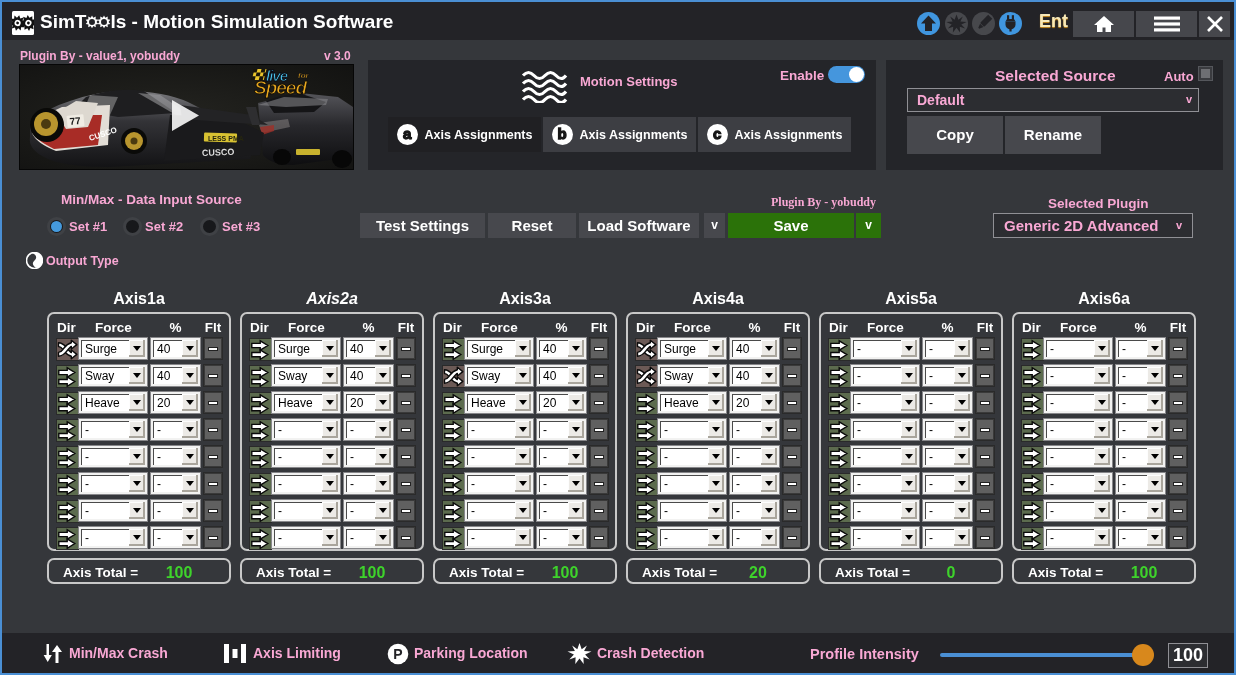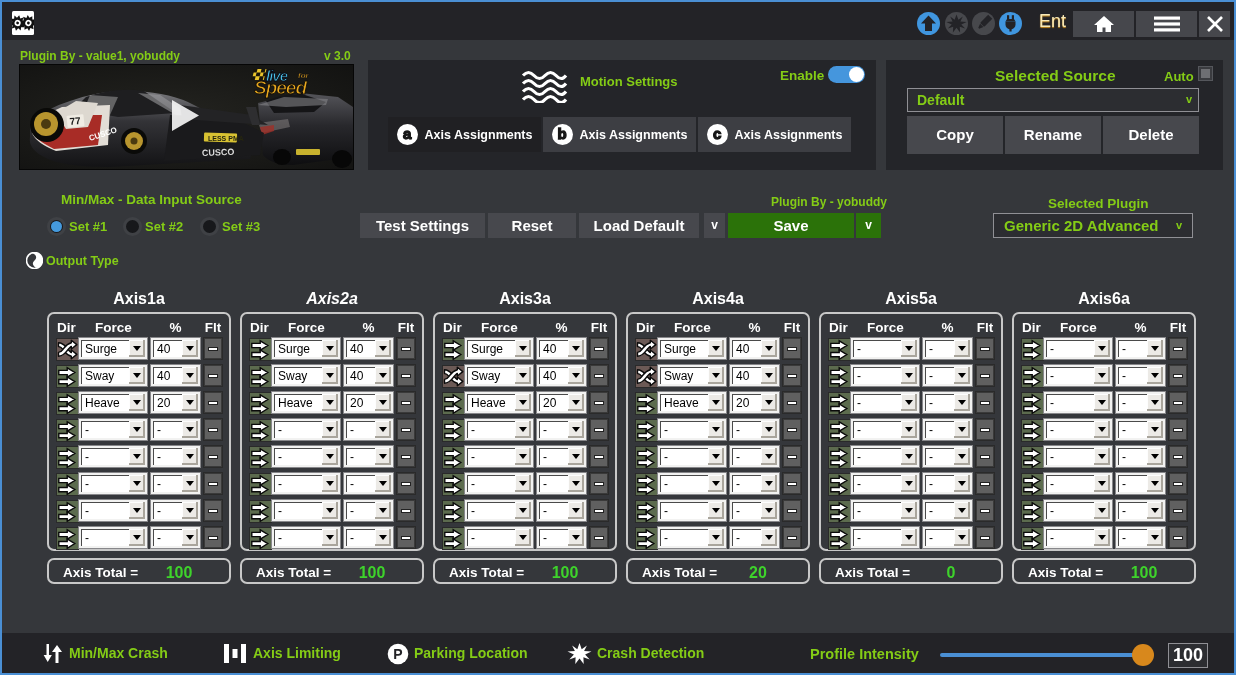--- a/index.html
+++ b/index.html
@@ -4,21 +4,21 @@
 html,body{width:1236px;height:675px;overflow:hidden;}
 body{font-family:"Liberation Sans",sans-serif;background:#35373b;}
 .win{position:absolute;left:0;top:0;width:1236px;height:675px;border:2px solid #4a8fd4;background:#35373b;}
 .abs{position:absolute;}
 
 .tbar{position:absolute;left:0;top:0;width:1232px;height:38px;background:#232327;}
 .title{position:absolute;left:38px;top:9px;font-size:19px;font-weight:bold;color:#fff;white-space:nowrap;}
 .cic{position:absolute;top:10px;width:23px;height:23px;border-radius:50%;}
 .cblue{background:#4096df;}
 .cgray{background:#47484c;}
-.ent{position:absolute;left:1037px;top:9px;font-size:18px;font-weight:normal;color:#f7e9b8;text-shadow:0 1px 1px #cc8c1c;}
+.ent{position:absolute;left:1037px;top:9px;font-size:18px;font-weight:bold;color:#f7e9b8;text-shadow:0 1px 1px #cc8c1c;}
 .wbtn{position:absolute;top:9px;height:26px;background:#46474c;color:#fff;text-align:center;}
 
 .panel{position:absolute;background:#242529;}
 
 .gbtn{position:absolute;background:#47484d;color:#fff;font-weight:bold;font-size:15px;text-align:center;}
 .green{background:#2b7209;}
 
 .tab{position:absolute;top:115px;width:153px;height:35px;color:#fff;font-weight:bold;font-size:12.5px;background:#3d3e43;display:flex;align-items:center;justify-content:center;gap:7px;white-space:nowrap;}
 .tabon{background:#202023;}
 .letc{display:inline-block;width:21px;height:21px;border-radius:50%;background:#fff;color:#161616;font-size:15px;font-weight:bold;text-align:center;line-height:20px;-webkit-text-stroke:1.3px #161616;}
@@ -38,41 +38,52 @@
 .flt span{position:absolute;left:3px;top:8px;width:10px;height:4px;background:#fff;border:1px solid #222;}
 
 .axtitle{position:absolute;color:#fff;font-weight:bold;font-size:16px;text-align:center;}
 .axbox{position:absolute;border:2px solid #c8c8c8;border-radius:7px;}
 .axh{position:absolute;color:#fff;font-weight:bold;font-size:13.5px;text-align:center;}
 .axtot{position:absolute;border:2px solid #c8c8c8;border-radius:7px;}
 .axtl{position:absolute;left:14px;top:5px;color:#fff;font-weight:bold;font-size:13.5px;}
 .axtn{position:absolute;left:108px;top:4px;width:44px;text-align:center;color:#3ed32b;font-weight:bold;font-size:16px;}
 
 .foot{position:absolute;left:0;top:631px;width:1232px;height:40px;background:#232327;}
-.fitem{position:absolute;color:#84cc16;font-weight:bold;font-size:14px;}
+.fitem{position:absolute;color:#f9a8d4;font-weight:bold;font-size:14px;}
 .small{font-size:12px;}
 </style></head><body>
 <div class="win">
 
 <div class="tbar"></div>
 <svg class="abs" style="left:10px;top:9px;" width="22" height="24" viewBox="0 0 22 24">
 <rect x="0" y="0" width="22" height="24" rx="1.5" fill="#fff"></rect>
 <g fill="#111">
 <g transform="translate(5.6,12) rotate(12)">
 <path d="M0 -7.8 L1.7 -5 L4.6 -6.7 L4.3 -3.4 L7.6 -2.8 L5.4 0 L7.6 2.8 L4.3 3.4 L4.6 6.7 L1.7 5 L0 7.8 L-1.7 5 L-4.6 6.7 L-4.3 3.4 L-7.6 2.8 L-5.4 0 L-7.6 -2.8 L-4.3 -3.4 L-4.6 -6.7 L-1.7 -5 Z"></path>
 <circle r="3.1" fill="#fff"></circle>
           <circle r="1.4" fill="#111"></circle>
 </g>
 <g transform="translate(16.4,12) rotate(30)">
 <path d="M0 -7.8 L1.7 -5 L4.6 -6.7 L4.3 -3.4 L7.6 -2.8 L5.4 0 L7.6 2.8 L4.3 3.4 L4.6 6.7 L1.7 5 L0 7.8 L-1.7 5 L-4.6 6.7 L-4.3 3.4 L-7.6 2.8 L-5.4 0 L-7.6 -2.8 L-4.3 -3.4 L-4.6 -6.7 L-1.7 -5 Z"></path>
 <circle r="3.1" fill="#fff"></circle>
           <circle r="1.4" fill="#111"></circle>
 </g>
 </g>
     </svg>
+<div class="title">SimT<svg width="14" height="14" viewBox="0 0 16 16" style="vertical-align:-1px;margin:0 -1px;">
+        <g fill="#fff">
+          <path d="M8 0.5 L9.5 3 L12.3 1.6 L12.1 4.7 L15.2 5.2 L13.2 7.7 L15.2 10.2 L12.1 10.7 L12.3 13.8 L9.5 12.4 L8 15 L6.5 12.4 L3.7 13.8 L3.9 10.7 L0.8 10.2 L2.8 7.7 L0.8 5.2 L3.9 4.7 L3.7 1.6 L6.5 3 Z" transform="translate(0,0.2)"></path>
+        </g>
+        <circle cx="8" cy="7.9" r="3.4" fill="#232327"></circle>
+      </svg><svg width="14" height="14" viewBox="0 0 16 16" style="vertical-align:-1px;margin:0 -1px;">
+        <g fill="#fff">
+          <path d="M8 0.5 L9.5 3 L12.3 1.6 L12.1 4.7 L15.2 5.2 L13.2 7.7 L15.2 10.2 L12.1 10.7 L12.3 13.8 L9.5 12.4 L8 15 L6.5 12.4 L3.7 13.8 L3.9 10.7 L0.8 10.2 L2.8 7.7 L0.8 5.2 L3.9 4.7 L3.7 1.6 L6.5 3 Z" transform="translate(0,0.2)"></path>
+        </g>
+        <circle cx="8" cy="7.9" r="3.4" fill="#232327"></circle>
+      </svg>ls - Motion Simulation Software</div>
 <div class="cic cblue" style="left:915px;"><svg width="23" height="23" viewBox="0 0 23 23">
         <path d="M11.5 3.5 L19 11.5 h-4 v7.5 h-7 v-7.5 H4 z" fill="#232327"></path>
       </svg></div>
 <div class="cic cgray" style="left:943px;"><svg width="23" height="23" viewBox="0 0 23 23">
         <path d="M11.5 2.5 l1.9 5.3 4.4-3.2 -2.4 4.8 6.3 0.5 -5.4 2.5 3.9 4.2 -5.4-1.9 0.3 5.7 -3.6-4.7 -3.6 4.7 0.3-5.7 -5.4 1.9 3.9-4.2 -5.4-2.5 6.3-0.5 -2.4-4.8 4.4 3.2z" fill="#232327"></path>
       </svg></div>
 <div class="cic cgray" style="left:970px;"><svg width="23" height="23" viewBox="0 0 23 23">
         <g fill="#232327" transform="rotate(45 11.5 11.5)">
           <rect x="8.6" y="3.5" width="5.8" height="10" rx="1"></rect>
           <path d="M9.2 14 h4.6 l-1.6 4.2 h-1.4 z"></path>
@@ -202,35 +213,34 @@
 <div class="fitem" style="left:1162px;top:67px;font-size:13px;">Auto</div>
 <div class="abs" style="left:1196px;top:64px;width:15px;height:15px;background:#3a3b3f;border:1px solid #55575c;">
       <div style="position:absolute;left:2px;top:2px;width:9px;height:9px;background:#6e6f73;"></div>
     </div>
 <div class="abs" style="left:905px;top:86px;width:292px;height:24px;background:#2c2d31;border:1px solid #909095;">
       <span class="fitem" style="left:9px;top:3px;font-size:14px;">Default</span>
       <span class="fitem" style="left:278px;top:4px;font-size:11px;">v</span>
     </div>
 <div class="gbtn" style="left:1003px;top:114px;width:96px;height:38px;line-height:38px;">Rename</div>
 <div class="gbtn" style="left:905px;top:114px;width:96px;height:38px;line-height:38px;">Copy</div>
-<div class="gbtn" style="left:1101px;top:114px;width:96px;height:38px;line-height:38px;">Delete</div>
 <div class="fitem" style="left:59px;top:190px;font-size:13.5px;">Min/Max - Data Input Source</div>
 <div class="radio on" style="left:45px;top:215px;"></div>
 <div class="fitem" style="left:67px;top:217px;font-size:13px;">Set #1</div>
 <div class="radio" style="left:121px;top:215px;"></div>
 <div class="fitem" style="left:143px;top:217px;font-size:13px;">Set #2</div>
 <div class="radio" style="left:198px;top:215px;"></div>
 <div class="fitem" style="left:220px;top:217px;font-size:13px;">Set #3</div>
 <div class="gbtn" style="left:358px;top:211px;width:125px;height:25px;line-height:25px;">Test Settings</div>
 <div class="gbtn" style="left:486px;top:211px;width:88px;height:25px;line-height:25px;">Reset</div>
-<div class="gbtn" style="left:577px;top:211px;width:120px;height:25px;line-height:25px;">Load Default</div>
+<div class="gbtn" style="left:577px;top:211px;width:120px;height:25px;line-height:25px;">Load Software</div>
 <div class="gbtn" style="left:702px;top:211px;width:21px;height:25px;line-height:25px;font-size:12px;">v</div>
 <div class="gbtn green" style="left:726px;top:211px;width:126px;height:25px;line-height:25px;">Save</div>
 <div class="gbtn green" style="left:854px;top:211px;width:25px;height:25px;line-height:25px;font-size:12px;">v</div>
-<div class="fitem small" style="left:769px;top:193px;">Plugin By - yobuddy</div>
+<div class="fitem small" style="left:769px;top:193px;font-family:Liberation Serif, serif;">Plugin By - yobuddy</div>
 <div class="fitem" style="left:1046px;top:194px;font-size:13.5px;">Selected Plugin</div>
 <div class="abs" style="left:991px;top:211px;width:200px;height:25px;background:#2c2d31;border:1px solid #909095;">
       <span class="fitem" style="left:10px;top:3px;font-size:15px;">Generic 2D Advanced</span>
       <span class="fitem" style="left:182px;top:5px;font-size:11px;">v</span>
     </div>
 <svg class="abs" style="left:24px;top:250px;" width="17" height="17" viewBox="0 0 17 17">
 <circle cx="8.5" cy="8.5" r="8" fill="#fff"></circle>
 <path d="M8.5 0.5 a8 8 0 0 0 0 16 a4 4 0 0 1 0 -8 a4 4 0 0 0 0 -8 z" fill="#35373b" transform="rotate(-40 8.5 8.5)"></path>
 <circle cx="8.5" cy="8.5" r="8" fill="none" stroke="#fff" stroke-width="1.6"></circle>
 </svg>

